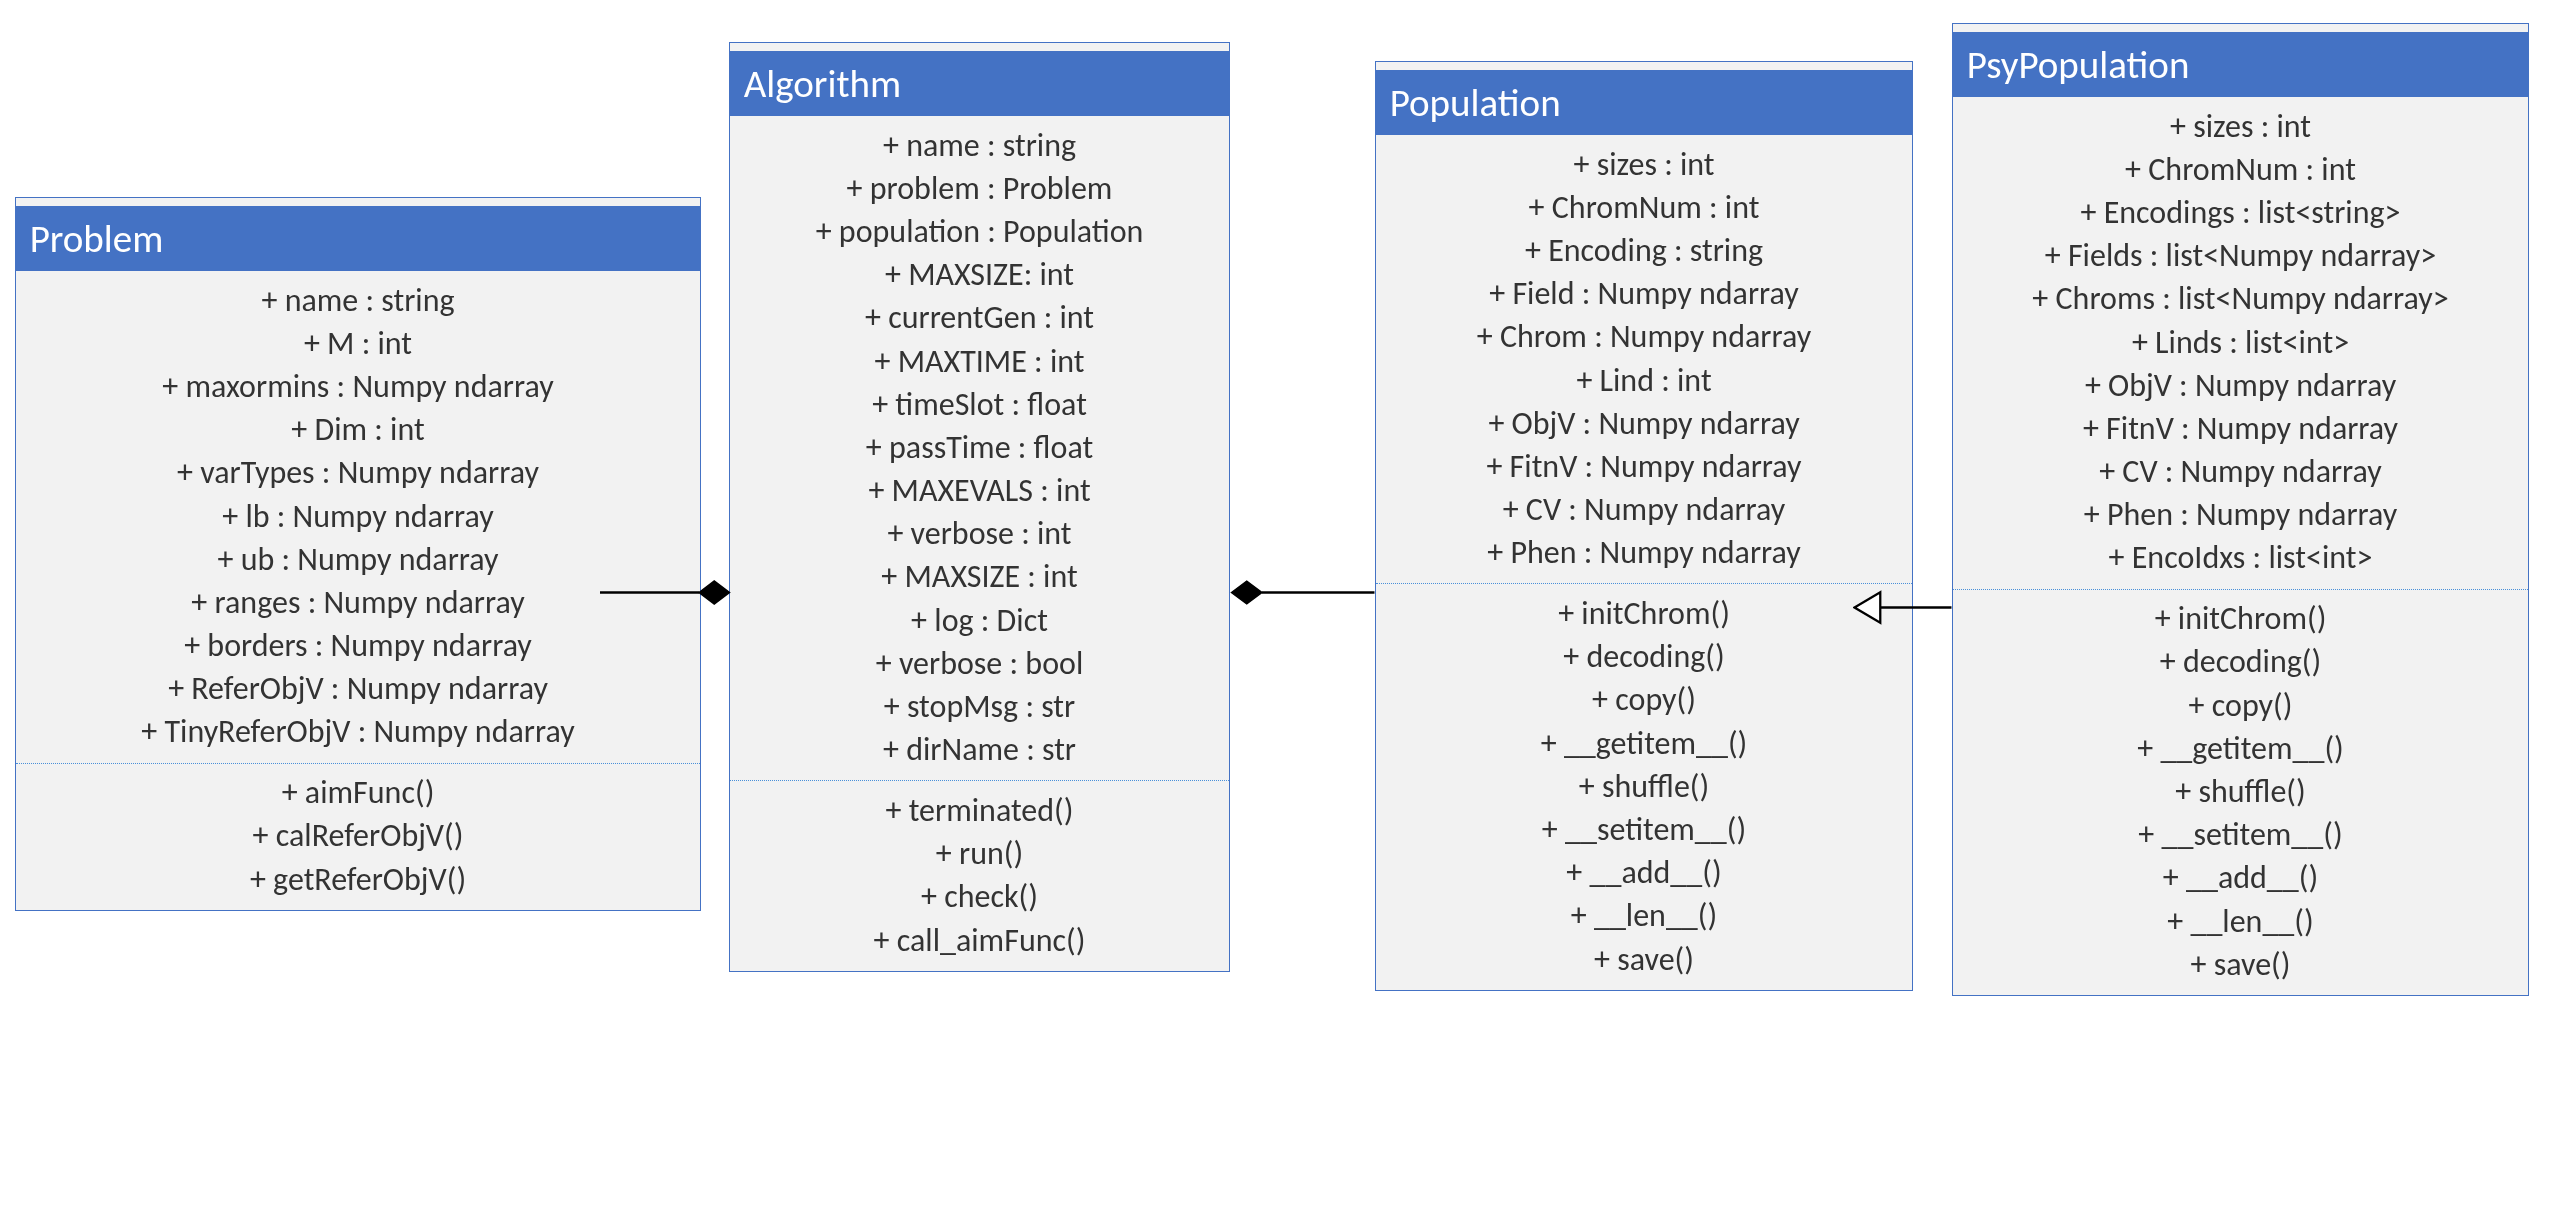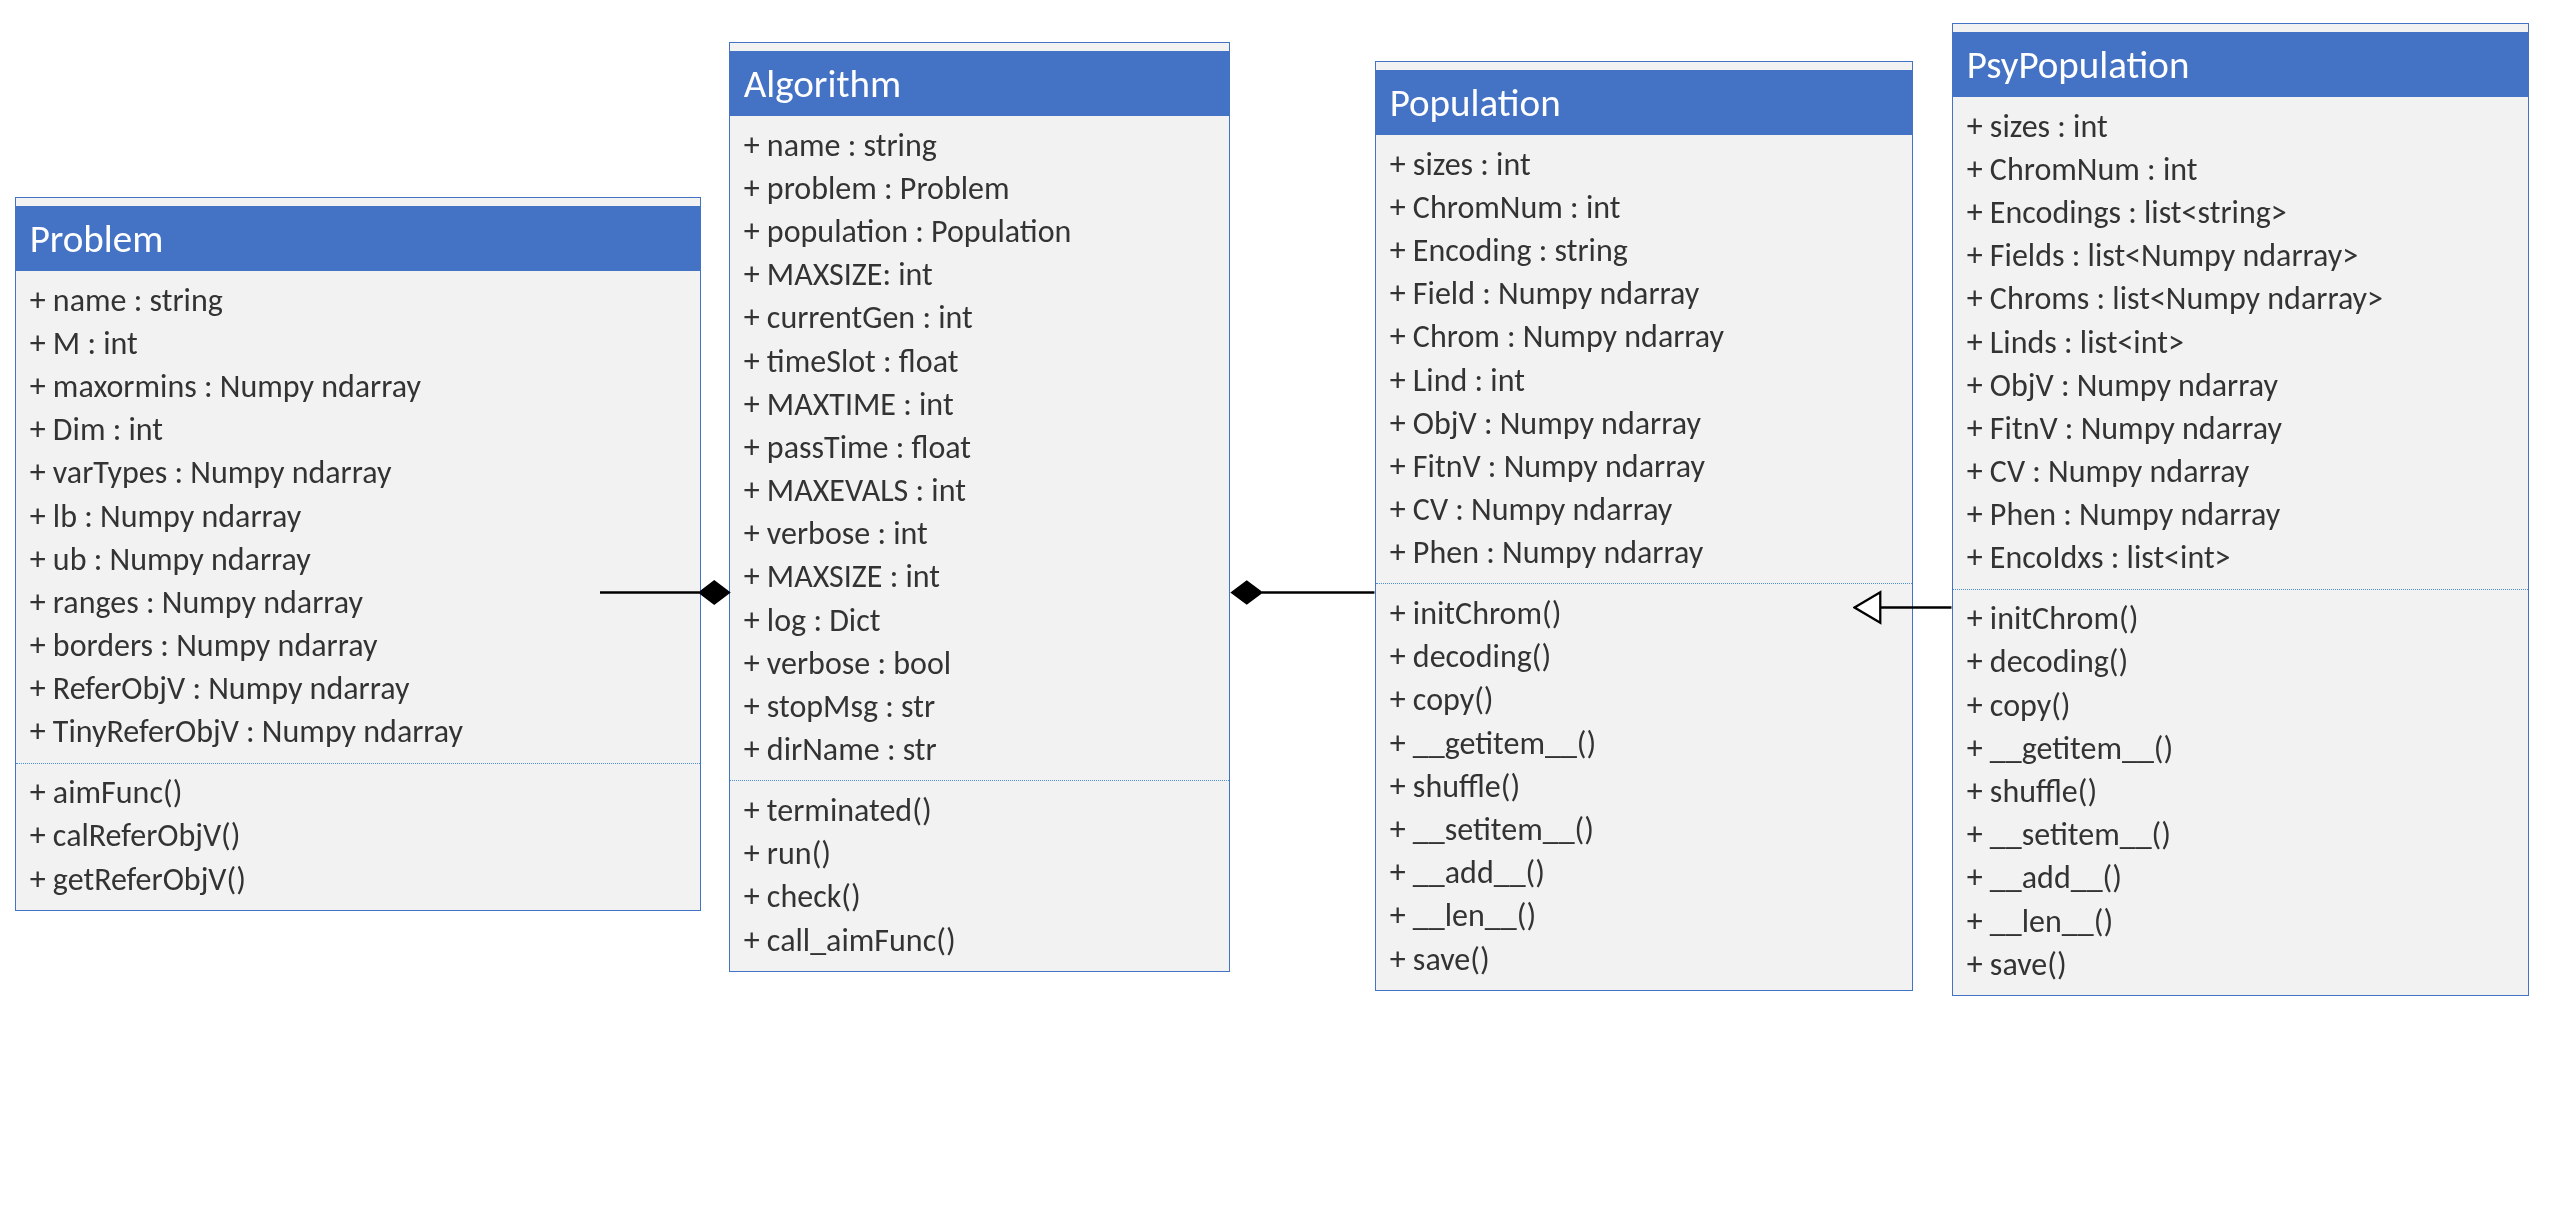--- a/index.html
+++ b/index.html
@@ -21,20 +21,21 @@
     font-size: 39px;
     padding: 9px 13.7px;
     font-weight: 400;
     margin-top: 8px;
   }
   .uml-section {
     padding: 7.6px 13.7px 9px 13.7px;
     font-size: 32px;
     color: #333333;
     line-height: 1.35;
+    text-align: center;
   }
   .uml-divider {
     border-top: 1.5px dotted #4a90d9;
     margin: 0;
   }
   .uml-item {
     white-space: nowrap;
   }
   .connector {
     position: absolute;
@@ -68,22 +69,22 @@
 </div>
 
 <div class="uml-box" style="left:729px; top:42px; width:501px;">
   <div class="uml-title">Algorithm</div>
   <div class="uml-section">
       <div class="uml-item">+ name : string</div>
       <div class="uml-item">+ problem : Problem</div>
       <div class="uml-item">+ population : Population</div>
       <div class="uml-item">+ MAXSIZE: int</div>
       <div class="uml-item">+ currentGen : int</div>
+      <div class="uml-item">+ MAXTIME : int</div>
       <div class="uml-item">+ timeSlot : float</div>
-      <div class="uml-item">+ MAXTIME : int</div>
       <div class="uml-item">+ passTime : float</div>
       <div class="uml-item">+ MAXEVALS : int</div>
       <div class="uml-item">+ verbose : int</div>
       <div class="uml-item">+ MAXSIZE : int</div>
       <div class="uml-item">+ log : Dict</div>
       <div class="uml-item">+ verbose : bool</div>
       <div class="uml-item">+ stopMsg : str</div>
       <div class="uml-item">+ dirName : str</div>
     </div>
   <div class="uml-divider"></div>

